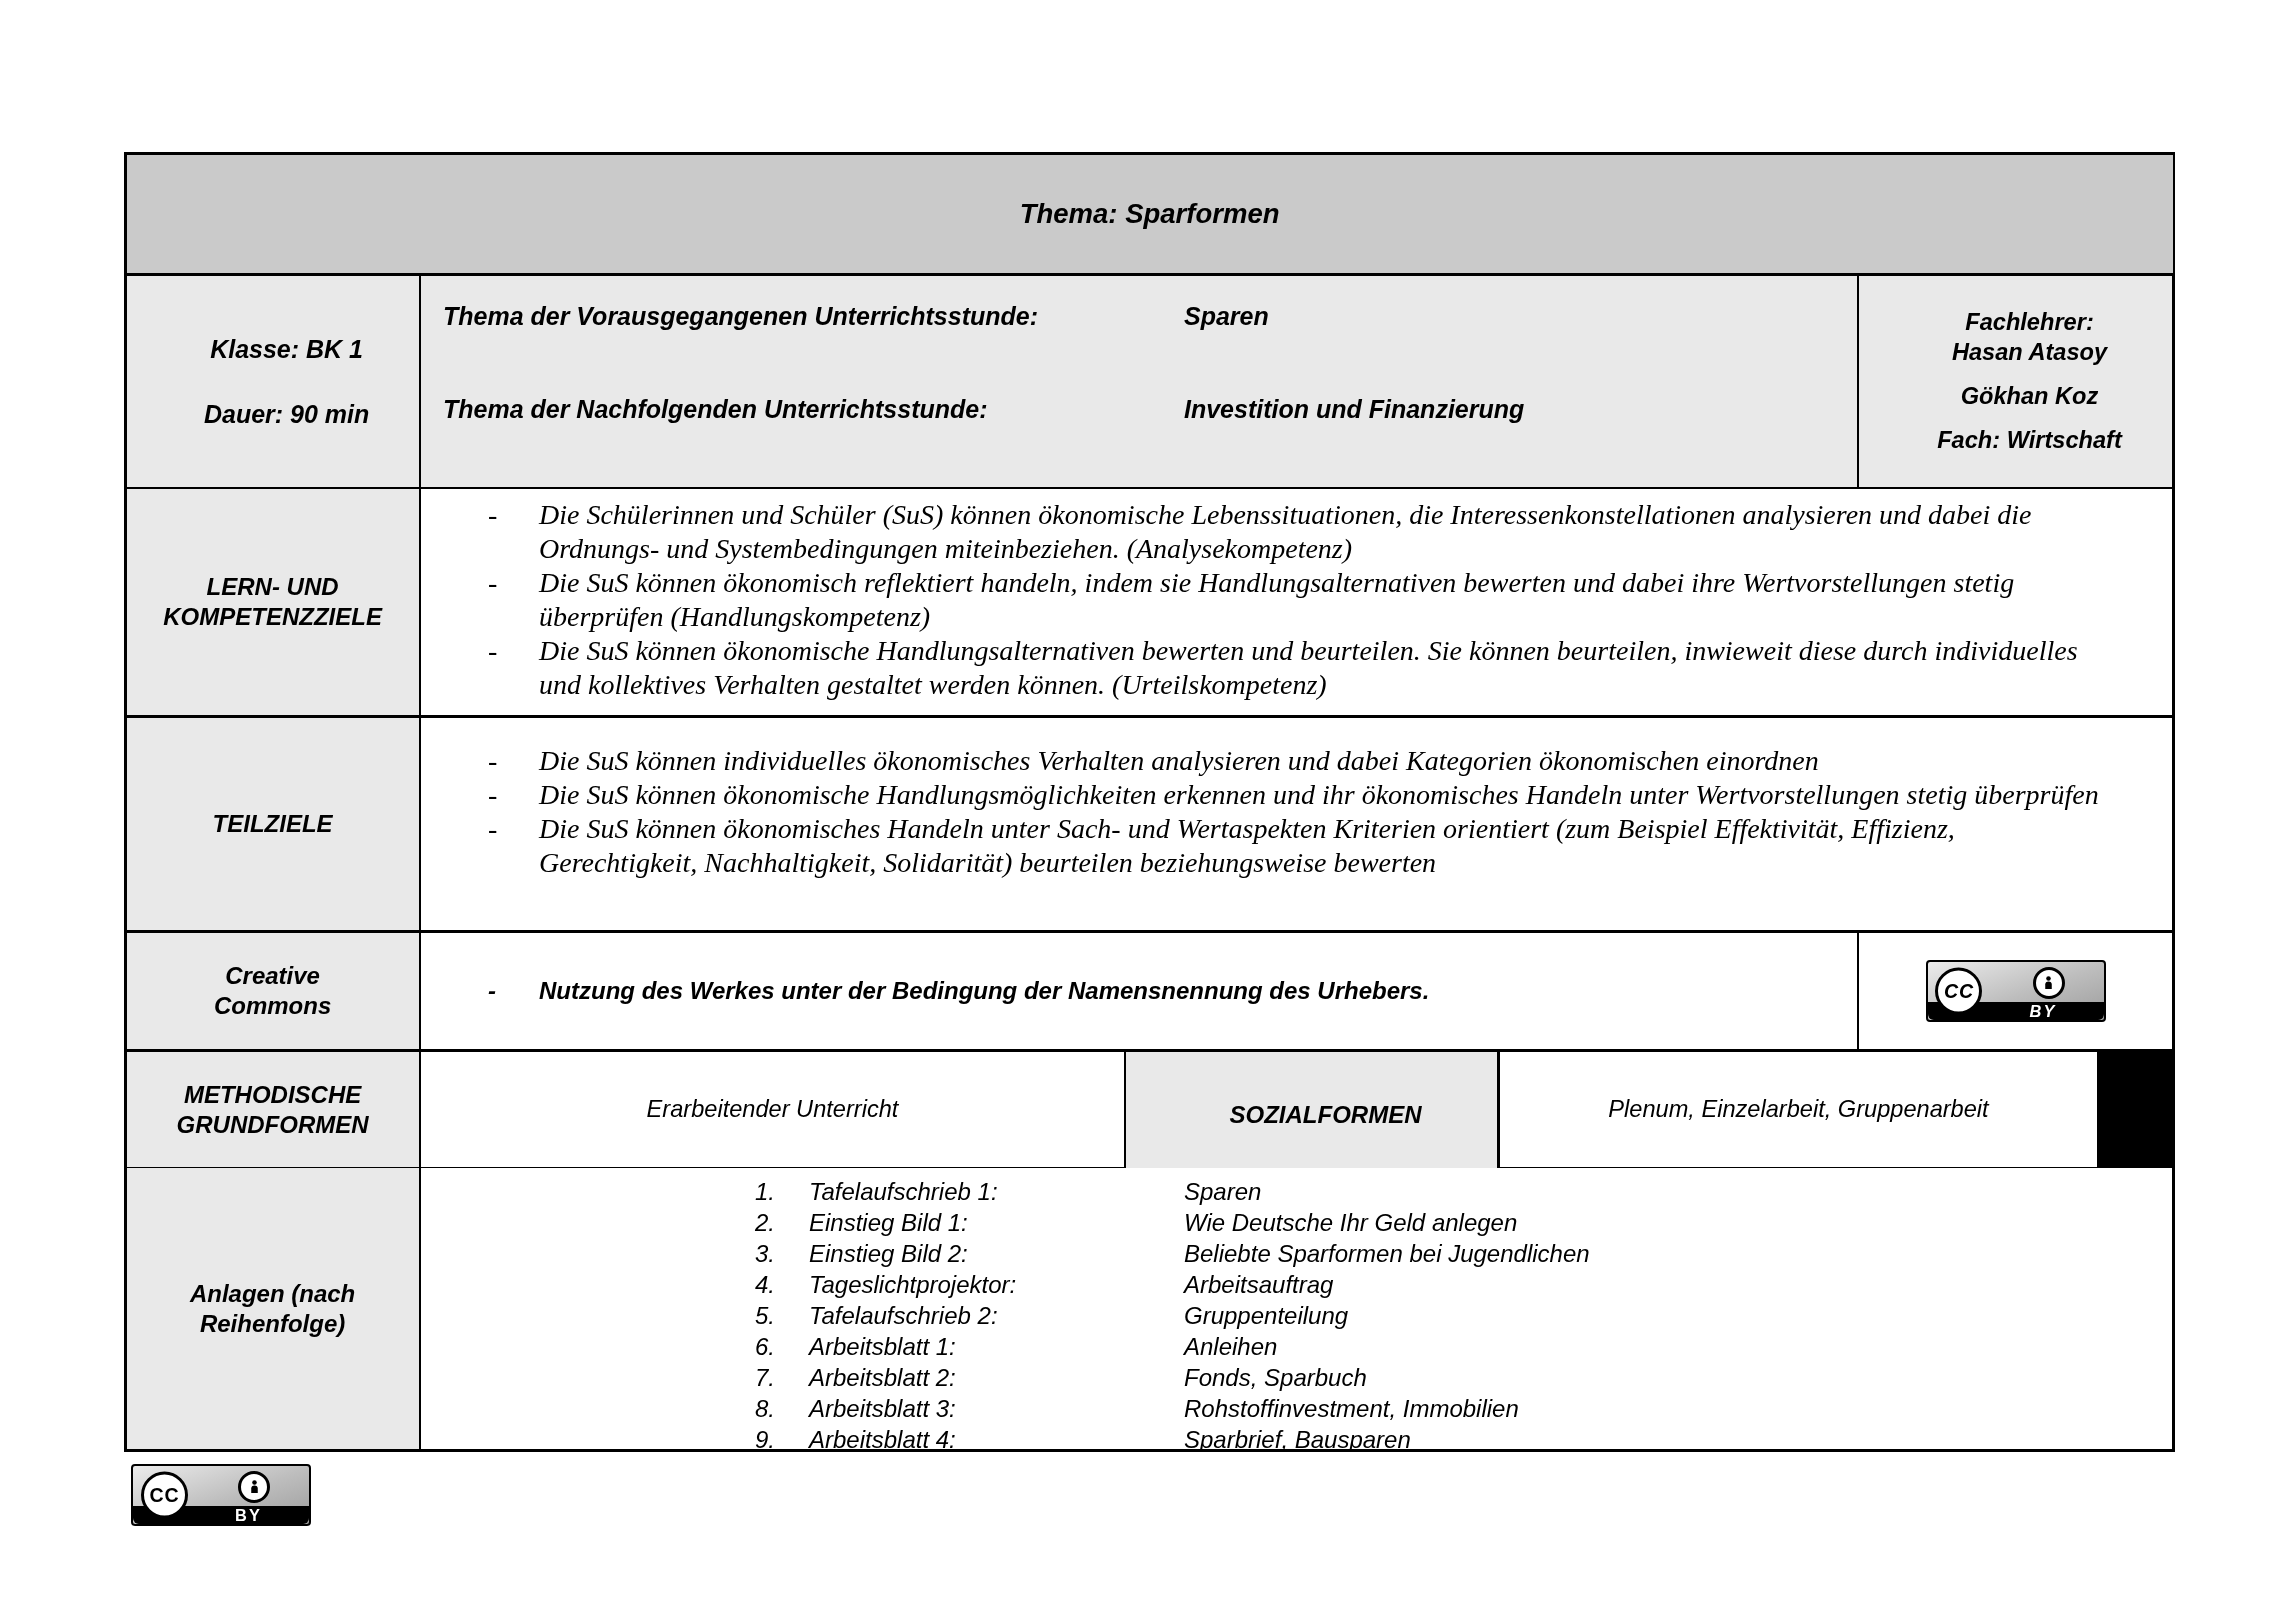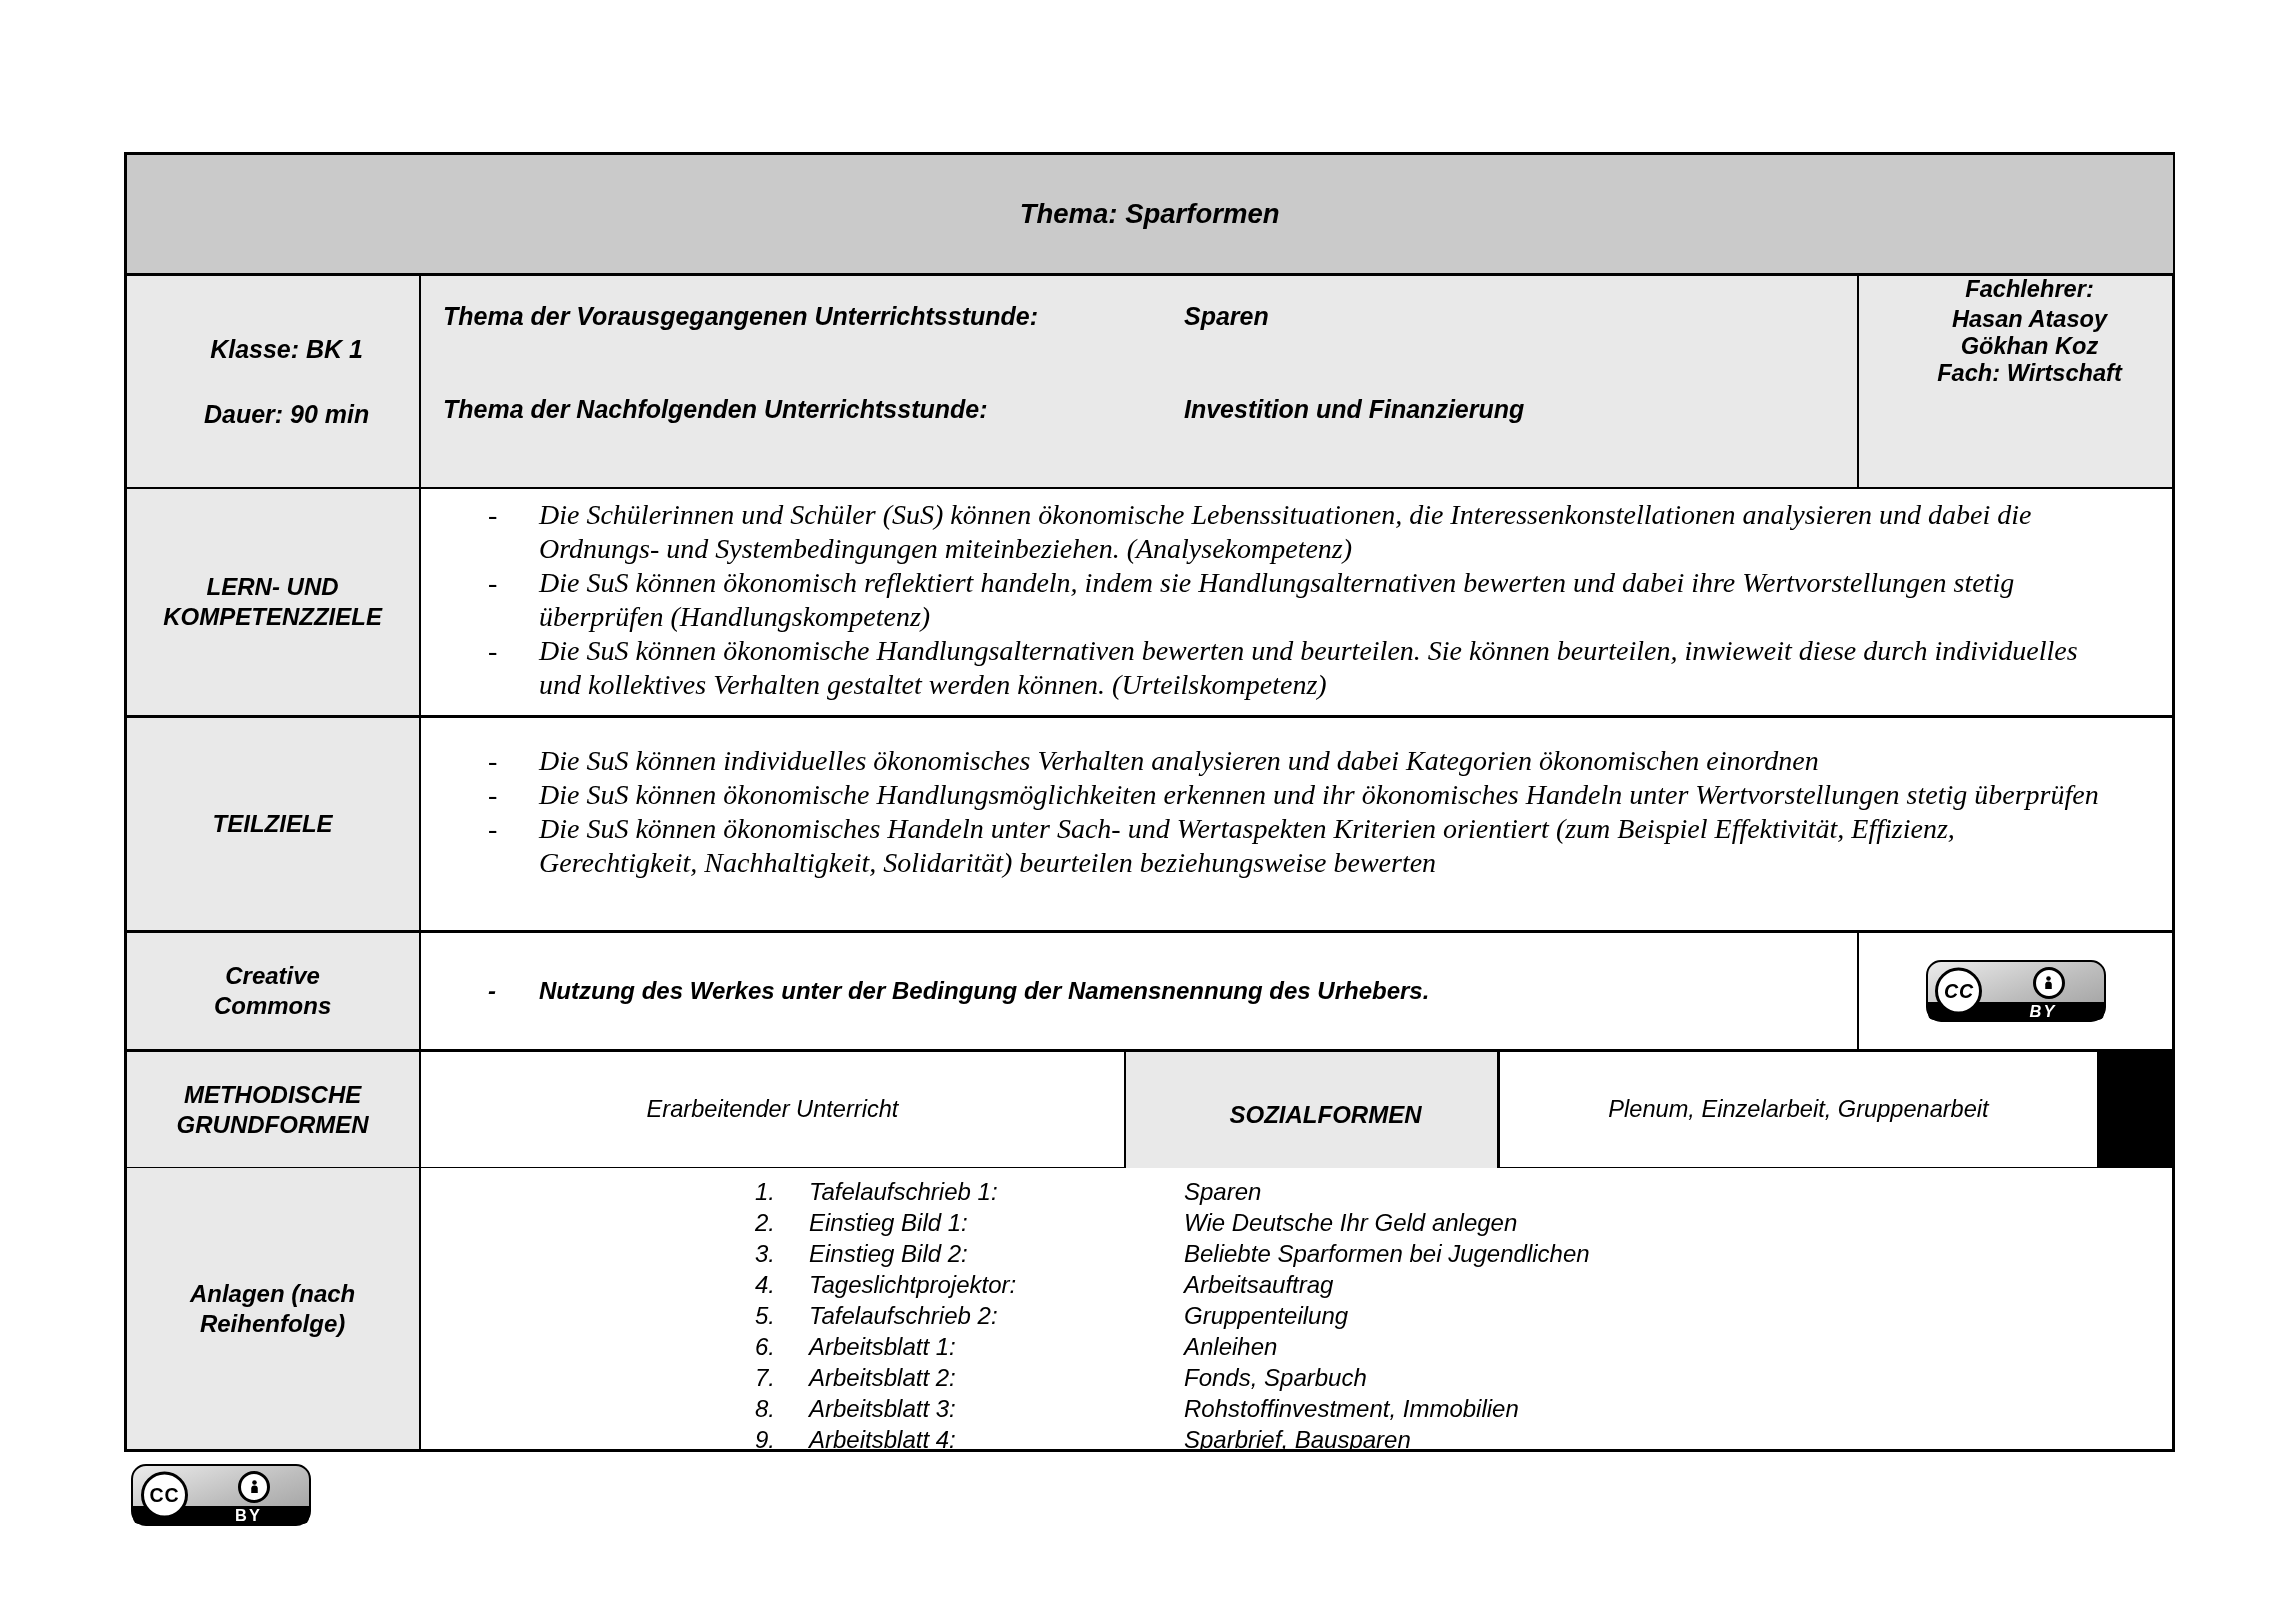--- a/index.html
+++ b/index.html
@@ -30,21 +30,21 @@
 
   
   .cell-klasse{display:flex;flex-direction:column;align-items:center;justify-content:center;row-gap:36px;}
   .b38{font-size:25px;font-weight:bold;}
   .b36{font-size:23.6px;font-weight:bold;}
   .info-line{position:absolute;left:22px;white-space:nowrap;}
   .info-line .val{position:absolute;left:741px;}
   .cell-thema{position:relative;}
   .line-prev{top:26px;}
   .line-next{top:119px;}
-  .cell-teacher{display:flex;flex-direction:column;align-items:center;justify-content:flex-start;text-align:center;}
+  .cell-teacher{display:flex;flex-direction:column;align-items:center;justify-content:center;text-align:center;row-gap:17px;}
   .teacher-pair{display:flex;flex-direction:column;row-gap:2.6px;}
 
   
   .label-cell{display:flex;align-items:center;justify-content:center;text-align:center;padding:0 37px;}
   .label-text{font-size:24px;font-weight:bold;line-height:1.25;}
 
   
   .goal-cell{padding:9.2px 59px 0 0;}
   .goal-cell.tz{padding-top:26px;}
   .goal-item{position:relative;padding-left:118px;font-family:"Liberation Serif",serif;font-size:28px;line-height:34px;}
@@ -63,21 +63,21 @@
   
   .anlagen-cell{padding-top:7.9px;}
   .anlagen-row{display:grid;grid-template-columns:54px 375px auto;padding-left:334px;font-size:24px;line-height:31px;}
 
   
   .cc-badge{
     position:relative;
     width:180px;height:62px;
     box-sizing:border-box;
     background:linear-gradient(160deg,#ececec 0%,#bdbdbd 55%,#9d9d9d 100%);
-    border:2.6px solid #000;border-radius:15px;
+    border:2.6px solid #000;border-radius:4px;
   }
   .cc-badge .strip{
     position:absolute;left:0;right:0;bottom:0;height:17.7px;
     background:#000;border-radius:0 0 5.9px 5.9px;
     display:flex;align-items:center;justify-content:center;
     padding-left:55px;box-sizing:border-box;
   }
   .cc-badge .by{color:#fff;font-weight:bold;font-size:16.4px;letter-spacing:2px;}
   .cc-badge .cc-circle{
     position:absolute;left:7.9px;top:50%;transform:translateY(-50%);

